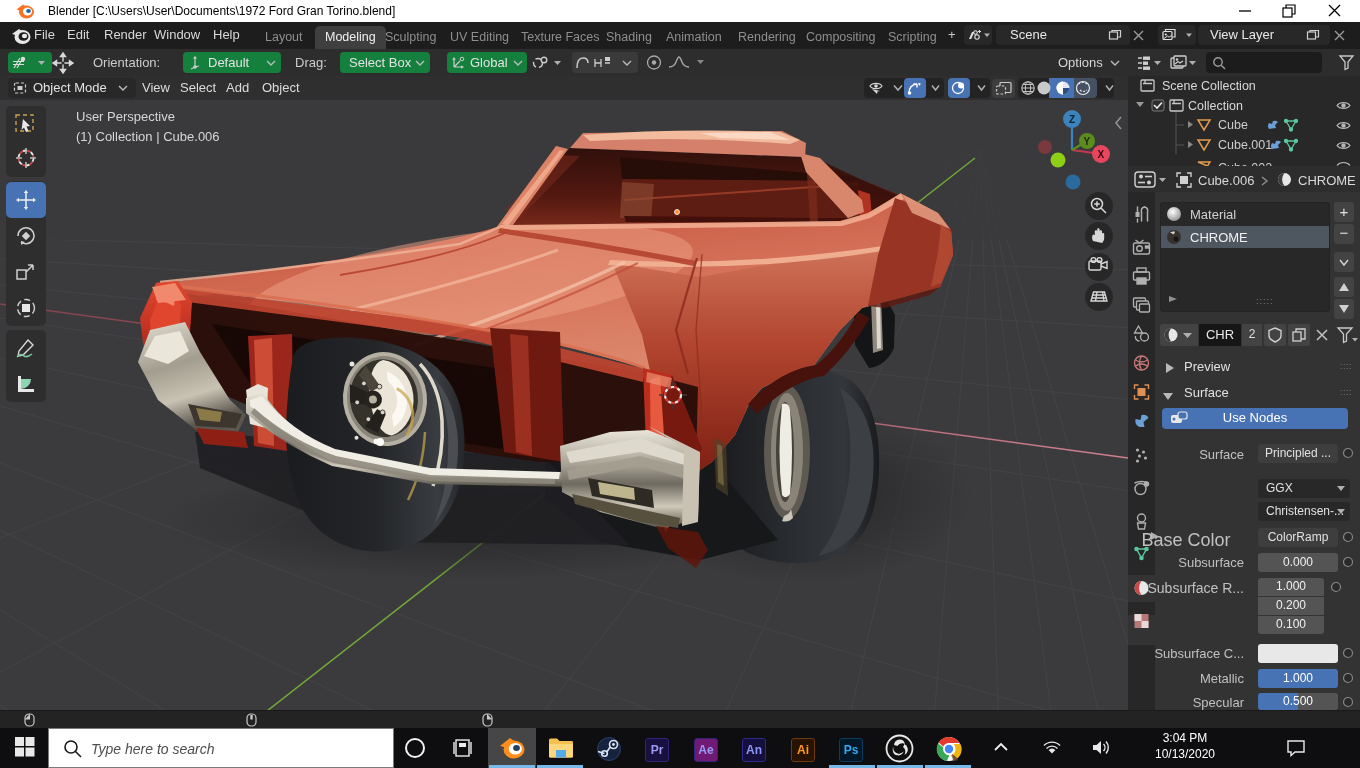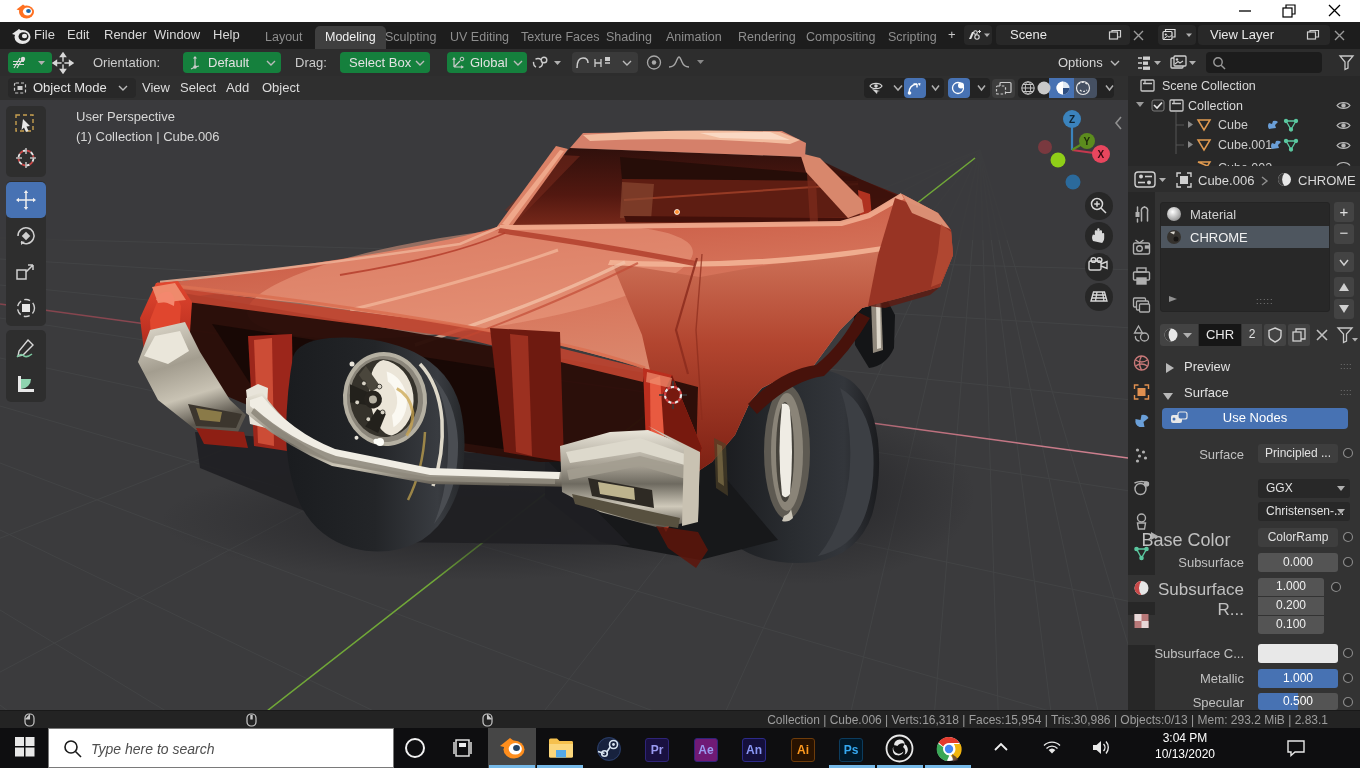--- a/index.html
+++ b/index.html
@@ -44,20 +44,21 @@
 </head>
 <body>
 
 <div id="titlebar">
   <svg class="abs" style="left:15px;top:2px" width="20" height="18" viewBox="0 0 20 18">
     <path d="M1.5 7.5 L8 2.5 L12 5.5 L6.5 9 Z" fill="#ff7021"></path>
     <ellipse cx="11.5" cy="10" rx="7.5" ry="6.5" fill="#ff7021"></ellipse>
     <ellipse cx="12.5" cy="9.5" rx="4.6" ry="4.0" fill="#fff"></ellipse>
     <ellipse cx="13.5" cy="9" rx="2.4" ry="2.1" fill="#1b65a5"></ellipse>
   </svg>
+  <div class="title">Blender [C:\Users\User\Documents\1972 Ford Gran Torino.blend]</div>
   <svg class="winbtn" style="left:1238px" width="14" height="22">
       <line x1="1" y1="11" x2="13" y2="11" stroke="#000" stroke-width="1.3"></line>
     </svg>
   <svg class="winbtn" style="left:1282px" width="14" height="22">
       <rect x="1" y="8" width="9" height="9" fill="none" stroke="#000" stroke-width="1.2"></rect>
       <path d="M4 8 V5 H13 V14 H10" fill="none" stroke="#000" stroke-width="1.2"></path>
     </svg>
   <svg class="winbtn" style="left:1328px" width="14" height="22">
       <path d="M1 5 L12 16 M12 5 L1 16" stroke="#000" stroke-width="1.3"></path>
     </svg>
@@ -915,21 +916,21 @@
  <svg class="abs" style="left:214px;top:482px" width="12" height="12">
       <circle cx="6" cy="6" r="4.5" fill="#2a2a2a" stroke="#888" stroke-width="1.2"></circle>
     </svg>
 
  <div class="abs" style="left:0px;top:506px;width:116px;text-align:right;font-size:13px;color:#c0c0c0">Subsurface</div>
  <div class="abs" style="left:130px;top:504px;width:80px;height:19px;background:#545454;border-radius:3px;color:#f0f0f0;font-size:12px;text-align:center;line-height:18px">0.000</div>
  <svg class="abs" style="left:214px;top:507px" width="12" height="12">
       <circle cx="6" cy="6" r="4.5" fill="#2a2a2a" stroke="#888" stroke-width="1.2"></circle>
     </svg>
 
- <div class="abs" style="left:0px;top:531px;width:116px;text-align:right;font-size:17px;color:#c0c0c0">Subsurface R...</div>
+ <div class="abs" style="left:0px;top:531px;width:116px;text-align:right;font-size:14px;color:#c0c0c0">Subsurface R...</div>
  <div class="abs" style="left:130px;top:529px;width:66px;height:18px;background:#545454;border-radius:3px 3px 0 0;color:#f0f0f0;font-size:12px;text-align:center;line-height:17px">1.000</div>
  <div class="abs" style="left:130px;top:548px;width:66px;height:18px;background:#545454;color:#f0f0f0;font-size:12px;text-align:center;line-height:17px">0.200</div>
  <div class="abs" style="left:130px;top:567px;width:66px;height:18px;background:#545454;border-radius:0 0 3px 3px;color:#f0f0f0;font-size:12px;text-align:center;line-height:17px">0.100</div>
  <svg class="abs" style="left:202px;top:532px" width="12" height="12">
       <circle cx="6" cy="6" r="4.5" fill="#2a2a2a" stroke="#888" stroke-width="1.2"></circle>
     </svg>
 
  <div class="abs" style="left:0px;top:597px;width:116px;text-align:right;font-size:13px;color:#c0c0c0">Subsurface C...</div>
  <div class="abs" style="left:130px;top:595px;width:80px;height:19px;background:#e8e8e8;border-radius:3px"></div>
  <svg class="abs" style="left:214px;top:598px" width="12" height="12">
@@ -943,21 +944,20 @@
     </svg>
 
  <div class="abs" style="left:0px;top:646px;width:116px;text-align:right;font-size:13px;color:#c0c0c0">Specular</div>
  <div class="abs" style="left:130px;top:644px;width:80px;height:17px;background:linear-gradient(to right,#4772b3 50%,#545454 50%);border-radius:3px;color:#fff;font-size:12px;text-align:center;line-height:17px">0.500</div>
  <svg class="abs" style="left:214px;top:647px" width="12" height="12">
       <circle cx="6" cy="6" r="4.5" fill="#2a2a2a" stroke="#888" stroke-width="1.2"></circle>
     </svg>
 </div>
 
 <div id="statusbar">
-  <div class="txt">Collection | Cube.006 | Verts:16,318 | Faces:15,954 | Tris:30,986 | Objects:0/13 | Mem: 293.2 MiB | 2.83.1</div>
   <svg class="abs" style="left:24px;top:2px" width="11" height="14" viewBox="0 0 11 14">
       <rect x="1" y="1" width="9" height="12" rx="4" fill="none" stroke="#c8c8c8" stroke-width="1.2"></rect>
       <path d="M1.3 6 H 5.5 V1.2" stroke="#c8c8c8" stroke-width="1.1" fill="#c8c8c8"></path>
     </svg>
   <svg class="abs" style="left:246px;top:2px" width="11" height="14" viewBox="0 0 11 14">
       <rect x="1" y="1" width="9" height="12" rx="4" fill="none" stroke="#c8c8c8" stroke-width="1.2"></rect>
       <rect x="4.3" y="2" width="2.4" height="4.5" fill="#c8c8c8"></rect>
     </svg>
   <svg class="abs" style="left:482px;top:2px" width="11" height="14" viewBox="0 0 11 14">
       <rect x="1" y="1" width="9" height="12" rx="4" fill="none" stroke="#c8c8c8" stroke-width="1.2"></rect>

